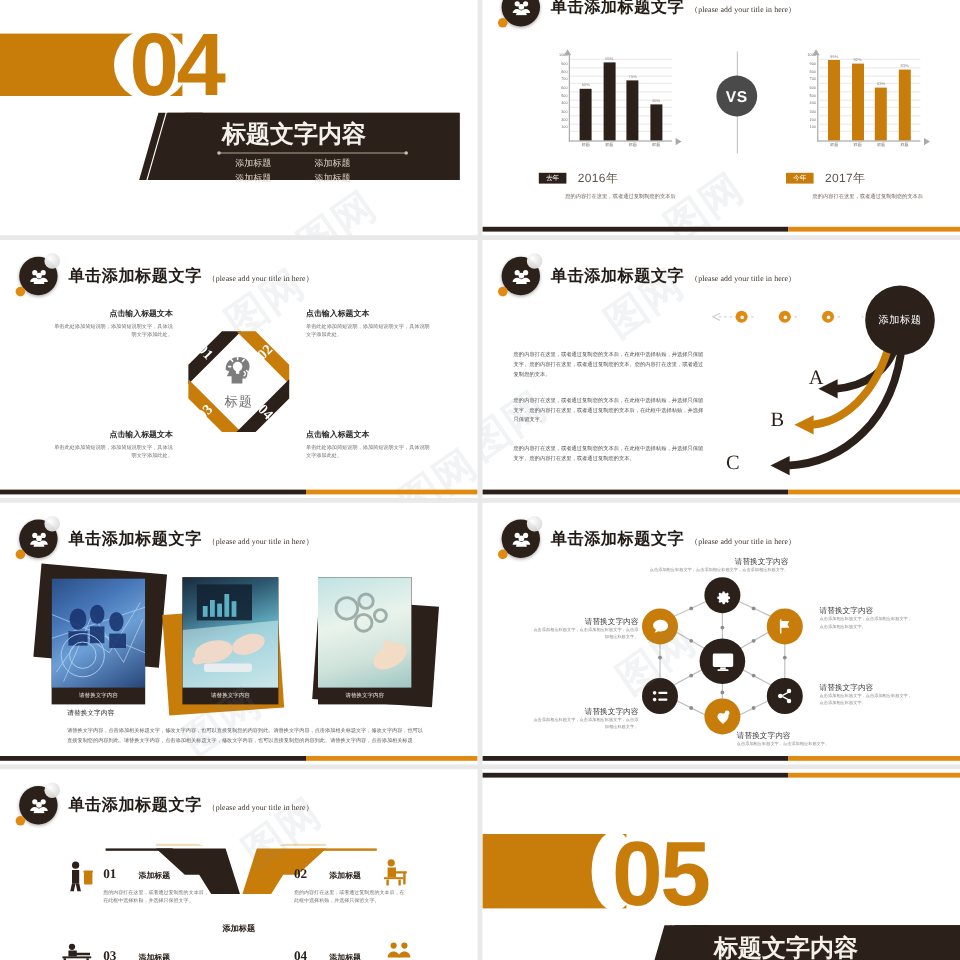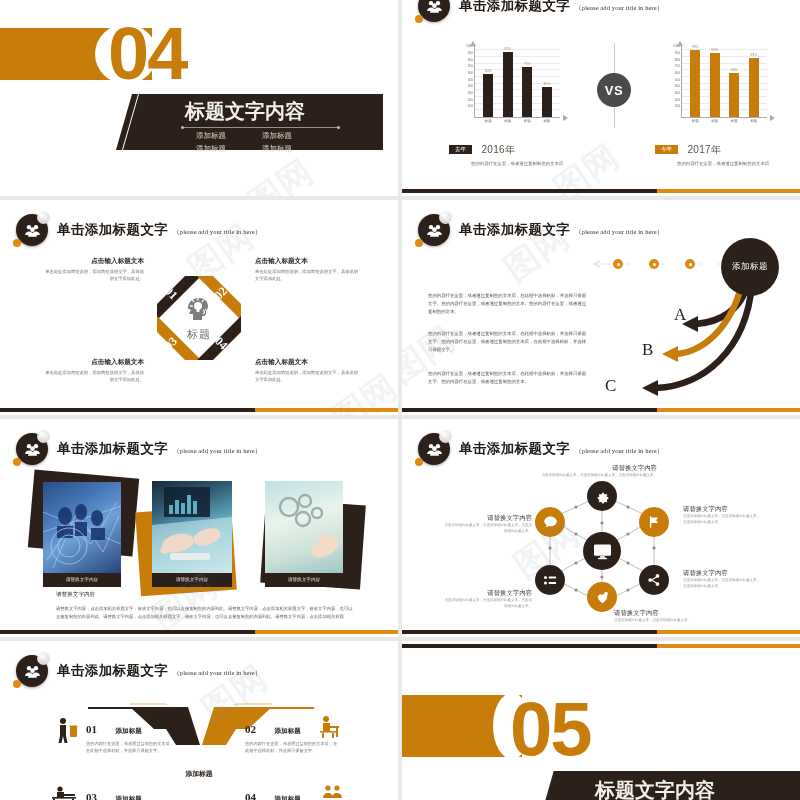--- a/index.html
+++ b/index.html
@@ -200,21 +200,21 @@
               <div class="bar" style="height: 41.2037%; background: rgb(43, 33, 26);"></div>
               <div class="xl">标题</div>
             </div>
           </div>
         </div>
         <div style="position: absolute; left: 22px; top: -4px; width: 0px; height: 0px; border-left: 3px solid transparent; border-right: 3px solid transparent; border-bottom: 5px solid rgb(170, 170, 170);"></div>
         <div style="position: absolute; right: 0px; bottom: 11px; width: 0px; height: 0px; border-top: 3px solid transparent; border-bottom: 3px solid transparent; border-left: 5px solid rgb(170, 170, 170);"></div>
       </div>
 
     <div class="vsline" style="left:212px;top:43px;height:85px;"></div>
-    <div class="vs" style="left:195px;top:73px;">VS</div>
+    <div class="vs" style="left:195px;top:63px;">VS</div>
 
     <div class="chart" id="chart1" style="left:253px;top:45px;width:120px;height:87px;">
         <div class="plot">
           <div class="grid" style="bottom: 9.25926%;"></div>
           <div class="yl" style="bottom: 9.25926%;">100</div>
           <div class="grid" style="bottom: 18.5185%;"></div>
           <div class="yl" style="bottom: 18.5185%;">200</div>
           <div class="grid" style="bottom: 27.7778%;"></div>
           <div class="yl" style="bottom: 27.7778%;">300</div>
           <div class="grid" style="bottom: 37.037%;"></div>

